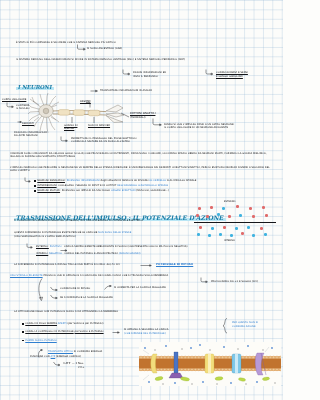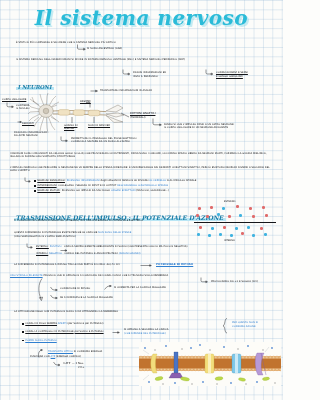--- a/index.html
+++ b/index.html
@@ -62,21 +62,20 @@
   .ion.r{background:#e06a6a;width:2.6px;height:2.6px;}
   .ion.b{background:#3fb3e0;width:2.6px;height:2.6px;}
   
   #membrane-fig{left:139px;top:342px;width:142px;height:44px;}
 </style>
 </head>
 <body>
 
 <div id="page">
 
-  <div class="abs" id="title">Il sistema nervoso</div>
 
   <div class="abs tx" style="left:16px;top:41px;width:170px;font-size:2.5px;">È STATO È PIÙ COMPLESSO E SE CREDE CHE IL SISTEMA NERVOSO PIÙ ANTICO</div>
 
   <svg class="abs" style="left:76px;top:44px;" width="12" height="7">
     <path class="arrow" d="M1.5,0.5 L1.5,4.2 Q1.5,5.2 3,5.2 L9,5.2"></path>
     <path class="arrow" d="M7.6,4.2 L9.4,5.2 L7.6,6.2 Z" fill="#15161a"></path>
   </svg>
   <div class="abs tx" style="left:87px;top:47px;font-size:2.5px;">SI SONO ANCESTRALI (ANA)</div>
 
   <div class="abs tx" style="left:16px;top:58px;width:255px;font-size:2.5px;">IL SISTEMA NERVOSO DEGLI ESSERI UMANI SI DIVIDE IN SISTEMA NERVOSO CENTRALE (SNC) E SISTEMA NERVOSO PERIFERICO (SNP)</div>

